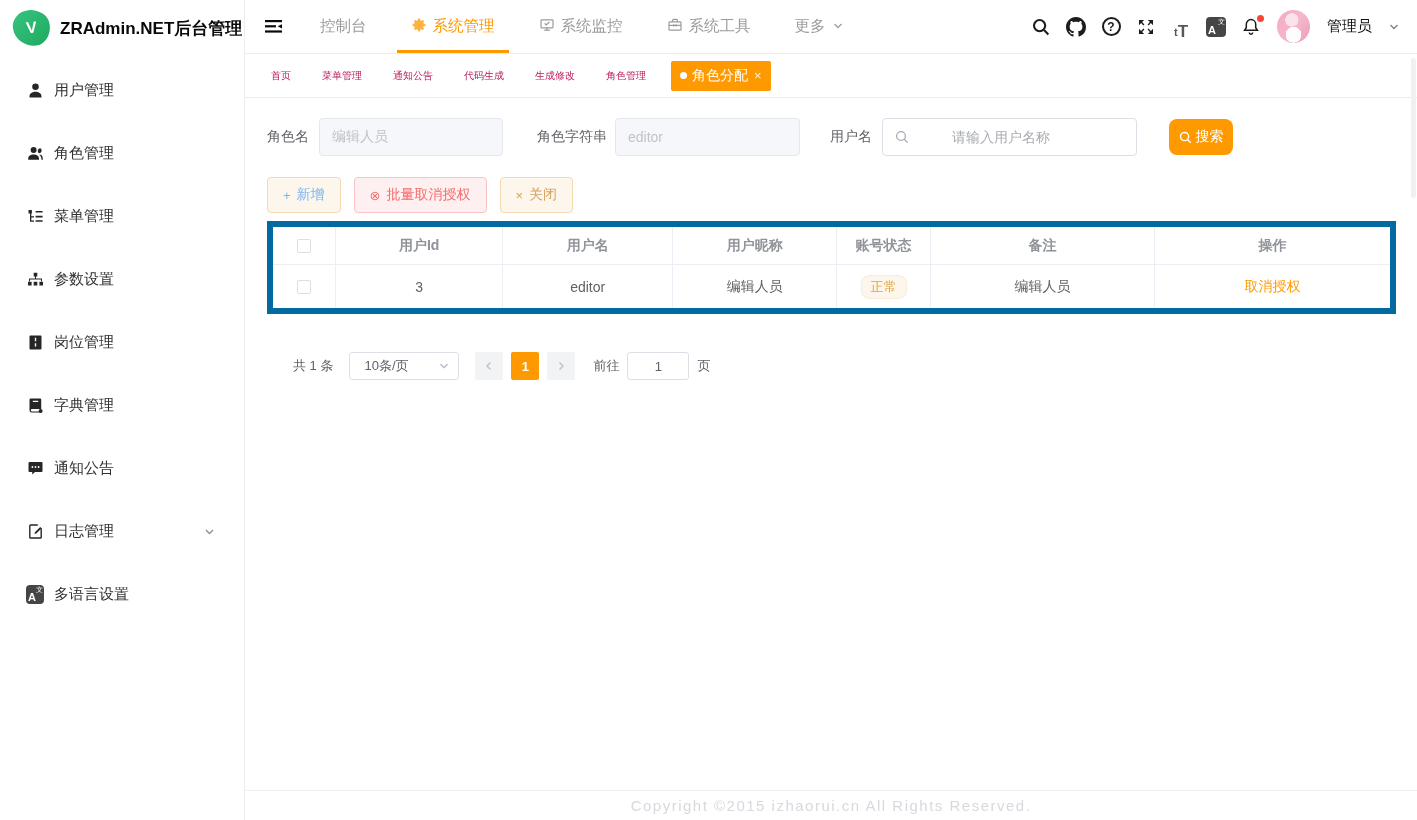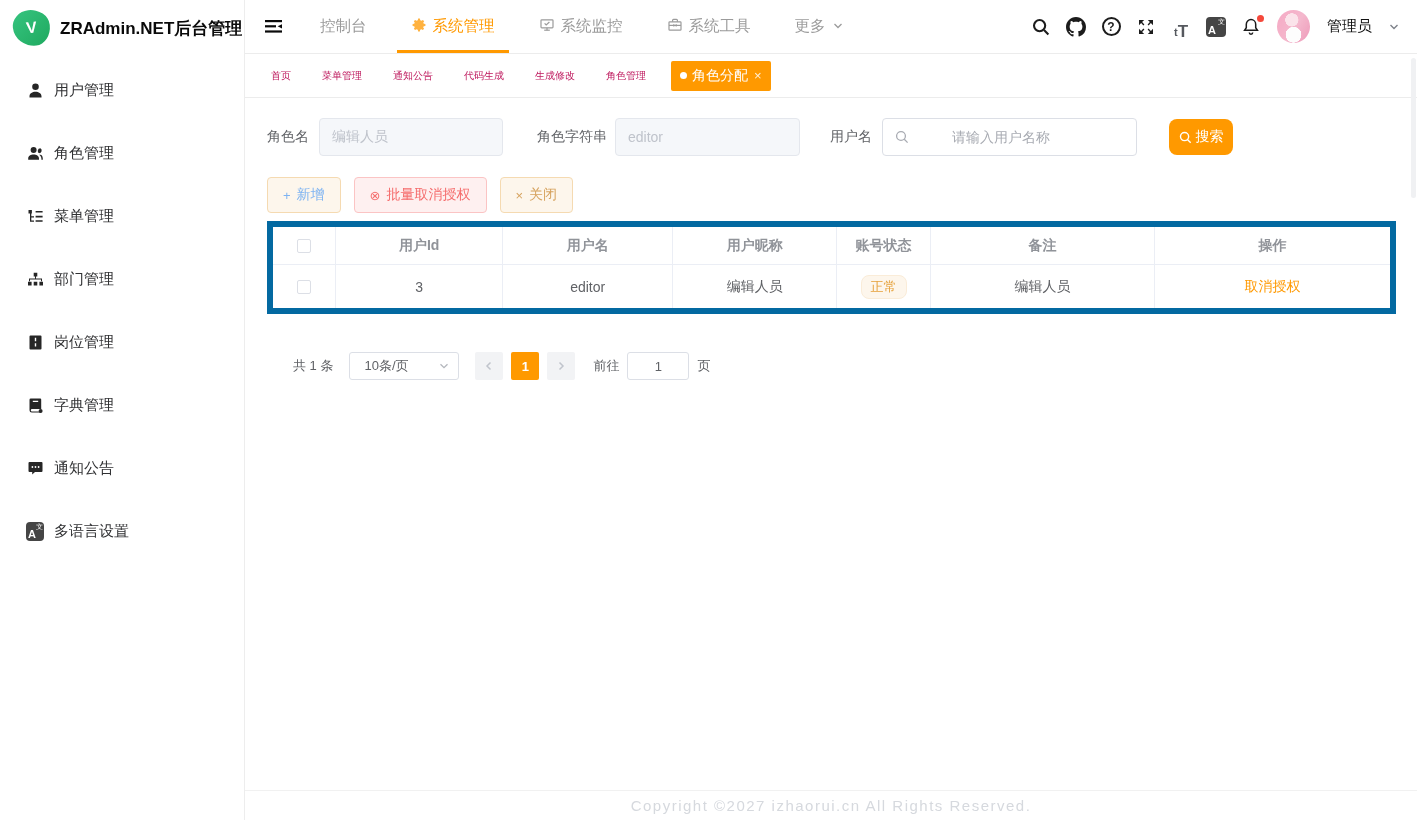--- a/index.html
+++ b/index.html
@@ -161,21 +161,21 @@
             </svg>
           </span>
         <span>菜单管理</span>
       </div>
       <div class="menu-item">
         <span class="mi-icon">
             <svg viewBox="0 0 17 17" fill="currentColor">
               <path d="M6.7 1.8h3.6v3.6H6.7zM8 5.4h1v2.2H8zM2.4 7.6h12.2v1H2.4zM2 7.6h1v2.6H2zM14 7.6h1v2.6H14zM1 10.8h3.6v3.6H1zM6.7 10.8h3.6v3.6H6.7zM12.4 10.8H16v3.6h-3.6z"></path>
             </svg>
           </span>
-        <span>部门管理</span>
+        <span>参数设置</span>
       </div>
       <div class="menu-item">
         <span class="mi-icon">
             <svg viewBox="0 0 17 17" fill="currentColor">
               <path d="M3.5 1.5h10a1 1 0 0 1 1 1v12a1 1 0 0 1-1 1h-10a1 1 0 0 1-1-1v-12a1 1 0 0 1 1-1zm4.3 2.3v3.4h1.4V3.8zm0 5.4v3.4h1.4V9.2z" fill-rule="evenodd"></path>
             </svg>
           </span>
         <span>岗位管理</span>
       </div>
       <div class="menu-item">
@@ -190,20 +190,34 @@
       <div class="menu-item">
         <span class="mi-icon">
             <svg viewBox="0 0 17 17" fill="currentColor">
               <path d="M2.5 2h12a1 1 0 0 1 1 1v8a1 1 0 0 1-1 1H8l-2.8 2.6V12H2.5a1 1 0 0 1-1-1V3a1 1 0 0 1 1-1z"></path>
               <circle cx="5.4" cy="7" r=".9" fill="#fff"></circle>
               <circle cx="8.5" cy="7" r=".9" fill="#fff"></circle>
               <circle cx="11.6" cy="7" r=".9" fill="#fff"></circle>
             </svg>
           </span>
         <span>通知公告</span>
+      </div>
+      <div class="menu-item">
+        <span class="mi-icon">
+            <svg viewBox="0 0 17 17" fill="none" stroke="currentColor" stroke-width="1.4">
+              <path d="M10.8 2H3.6a.8.8 0 0 0-.8.8v11.4c0 .4.4.8.8.8h9.8c.4 0 .8-.4.8-.8V5.2"></path>
+              <path d="M7.6 11l1.7-.4 5.3-5.3-1.4-1.4-5.3 5.3-.3 1.8z" fill="currentColor" stroke="none"></path>
+            </svg>
+          </span>
+        <span>日志管理</span>
+        <span class="mi-caret">
+            <svg width="13" height="13" viewBox="0 0 13 13" fill="none" stroke="currentColor" stroke-width="1.4">
+              <polyline points="3,5 6.5,8.5 10,5"></polyline>
+            </svg>
+          </span>
       </div>
       <div class="menu-item">
         <span class="mi-icon">
           <span class="badge-translate">
               <span>A</span>
               <span class="bt-small">文</span>
             </span>
         </span>
         <span>多语言设置</span>
       </div>
@@ -414,18 +428,18 @@
             </svg>
           </span>
         <span class="pg-goto">前往</span>
         <input class="pg-input" value="1" style="">
         <span>页</span>
       </div>
 
     </div>
 
     <footer class="footer">
-      <span>Copyright ©2027 izhaorui.cn All Rights Reserved.</span>
+      <span>Copyright ©2015 izhaorui.cn All Rights Reserved.</span>
     </footer>
 
     <div class="scroll-thumb"></div>
   </div>
 </div>
 
 </body></html>

